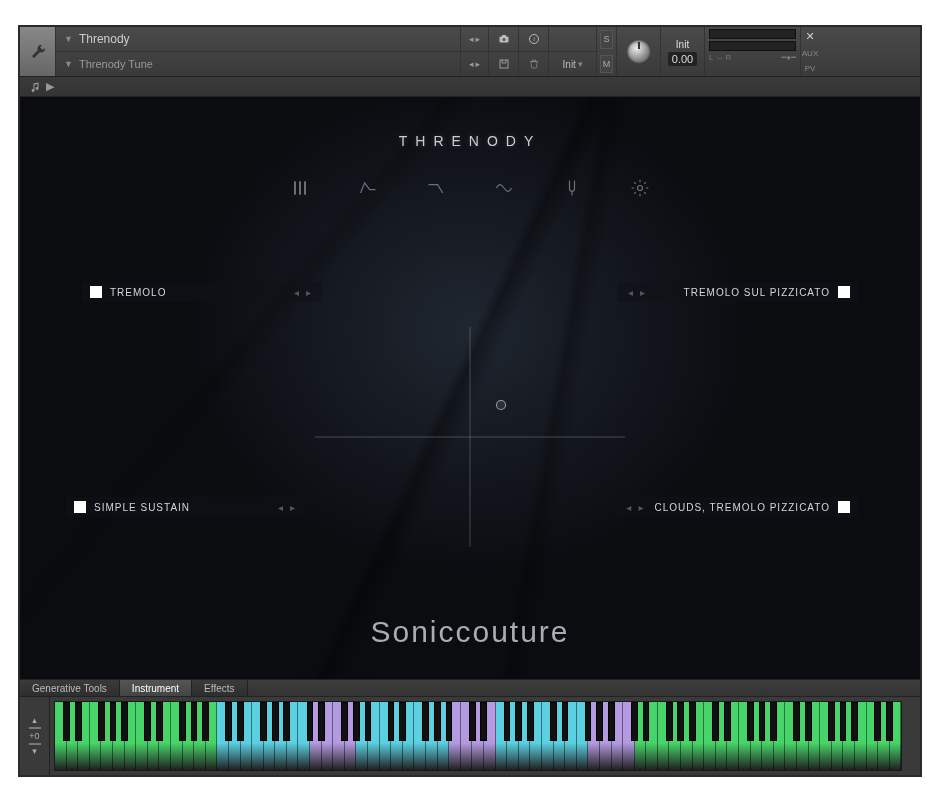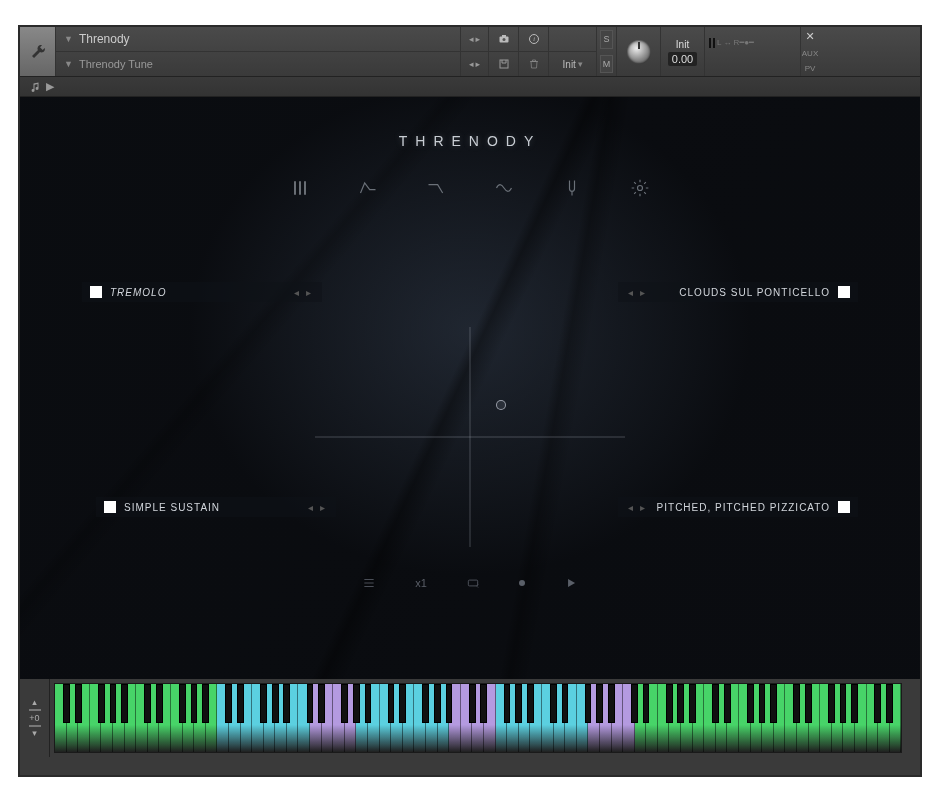--- a/index.html
+++ b/index.html
@@ -86,21 +86,21 @@
   .knob {
     width:24px; height:24px; border-radius:50%;
     background: radial-gradient(circle at 40% 35%, #eee, #888 55%, #444);
     box-shadow: inset 0 0 3px #000;
     position:relative;
   }
   .knob:after{ content:""; position:absolute; left:50%; top:2px; width:2px; height:7px; background:#333; transform:translateX(-50%);}
   .tune-col { width:44px; display:flex; flex-direction:column; justify-content:center; align-items:center; color:#ddd; border-right:1px solid #333; padding-top:2px;}
   .tune-col .lbl { font-size:10px; }
   .tune-col .val { font-size:11px; background:#222; padding:1px 4px; margin-top:2px; border-radius:2px;}
-  .meter-col { width:96px; display:flex; flex-direction:row; padding:11px 4px; gap:2px; border-right:1px solid #333;}
+  .meter-col { width:96px; display:flex; flex-direction:column; padding:2px 4px; gap:2px; border-right:1px solid #333;}
   .meter-bar { height:10px; background:#222; border:1px solid #111;}
   .meter-row { display:flex; justify-content:space-between; font-size:8px; color:#777; }
   .close-col { width:18px; display:flex; flex-direction:column; align-items:center; justify-content:space-around; color:#888; font-size:8px;}
   .close-col .x { font-size:11px; color:#ccc; cursor:default;}
 
   .midi-row {
     height: 20px; border-bottom: 1px solid #222;
     display:flex; align-items:center; padding: 0 10px; gap:4px;
     background: linear-gradient(#3a3a3a,#333);
   }
@@ -174,21 +174,21 @@
   }
   .slot.right { justify-content:flex-end; }
   .slot-led {
     width:12px; height:12px; background:#fff; flex-shrink:0;
   }
   .slot-arrows { display:flex; gap:2px; color:#555; font-size:10px;}
   .slot-arrows span { padding:0 2px; }
 
   .slot.tl { left:62px; top:185px; }
   .slot.tr { right:62px; top:185px; }
-  .slot.bl { left:76px; top:400px; }
+  .slot.bl { left:46px; top:400px; }
   .slot.br { right:62px; top:400px; }
 
   .transport-row {
     position:absolute; left:0; right:0; top:478px;
     display:flex; justify-content:center; gap:38px;
     color:#5a5f68; font-size:11px;
     align-items:center;
   }
   .transport-row .ti { width:16px; height:16px; display:flex; align-items:center; justify-content:center;}
   .transport-row .ti svg { width:14px; height:14px; stroke:#5a5f68; fill:none; stroke-width:1.4;}
@@ -374,80 +374,66 @@
       <div class="top-icon">
         <svg viewBox="0 0 24 24">
             <circle cx="12" cy="12" r="3"></circle>
             <path d="M12 2v3M12 19v3M2 12h3M19 12h3M5 5l2 2M17 17l2 2M19 5l-2 2M5 19l2-2"></path>
           </svg>
       </div>
     </div>
 
     <div class="slot tl">
       <div class="slot-led"></div>
-      <span style="flex:1;font-style:italic;">TREMOLO</span>
+      <span style="flex:1;">TREMOLO</span>
       <div class="slot-arrows">
           <span>◂</span>
           <span>▸</span>
         </div>
     </div>
     <div class="slot tr right">
       <div class="slot-arrows">
           <span>◂</span>
           <span>▸</span>
         </div>
-      <span style="flex:1; text-align:right;">CLOUDS SUL PONTICELLO</span>
+      <span style="flex:1; text-align:right;">TREMOLO SUL PIZZICATO</span>
       <div class="slot-led"></div>
     </div>
     <div class="slot bl">
       <div class="slot-led"></div>
       <span style="flex:1;">SIMPLE SUSTAIN</span>
       <div class="slot-arrows">
           <span>◂</span>
           <span>▸</span>
         </div>
     </div>
     <div class="slot br right">
       <div class="slot-arrows">
           <span>◂</span>
           <span>▸</span>
         </div>
-      <span style="flex:1; text-align:right;">PITCHED, PITCHED PIZZICATO</span>
+      <span style="flex:1; text-align:right;">CLOUDS, TREMOLO PIZZICATO</span>
       <div class="slot-led"></div>
     </div>
 
     <div class="xy-pad">
       <div class="xy-v"></div>
       <div class="xy-h"></div>
       <div class="xy-dot"></div>
     </div>
 
-    <div class="transport-row">
-      <div class="ti">
-          <svg viewBox="0 0 24 24">
-            <path d="M4 6h16M4 12h16M4 18h16"></path>
-          </svg>
-        </div>
-      <span>x1</span>
-      <div class="ti">
-          <svg viewBox="0 0 24 24">
-            <rect x="4" y="7" width="16" height="10" rx="2"></rect>
-            <path d="M18 17l3 3M18 17l3-3" stroke-width="1"></path>
-          </svg>
-        </div>
-      <div class="dot"></div>
-      <div class="ti">
-          <svg viewBox="0 0 24 24">
-            <path d="M7 5l12 7-12 7z" fill="#5a5f68" stroke="none"></path>
-          </svg>
-        </div>
-    </div>
-
+
+    <div class="brand">Soniccouture</div>
   </div>
 
+  <div class="tabs">
+    <div class="tab">Generative Tools</div>
+    <div class="tab active">Instrument</div>
+    <div class="tab">Effects</div>
+  </div>
 
   <div class="kb-area">
     <div class="kb-left">
       <div class="pm">▴</div>
       <div class="bar"></div>
       <div>+0</div>
       <div class="bar"></div>
       <div class="pm">▾</div>
     </div>
     <div class="kb-wrap">

